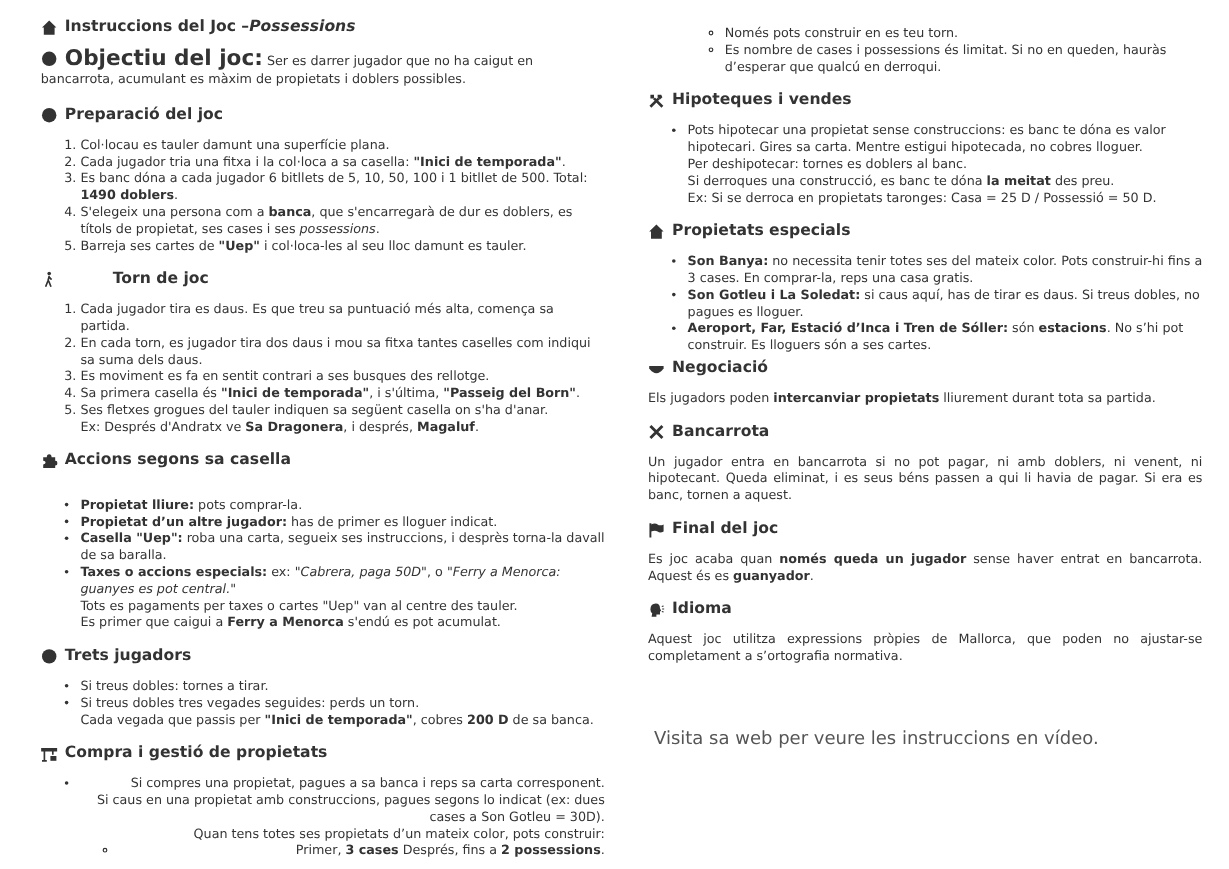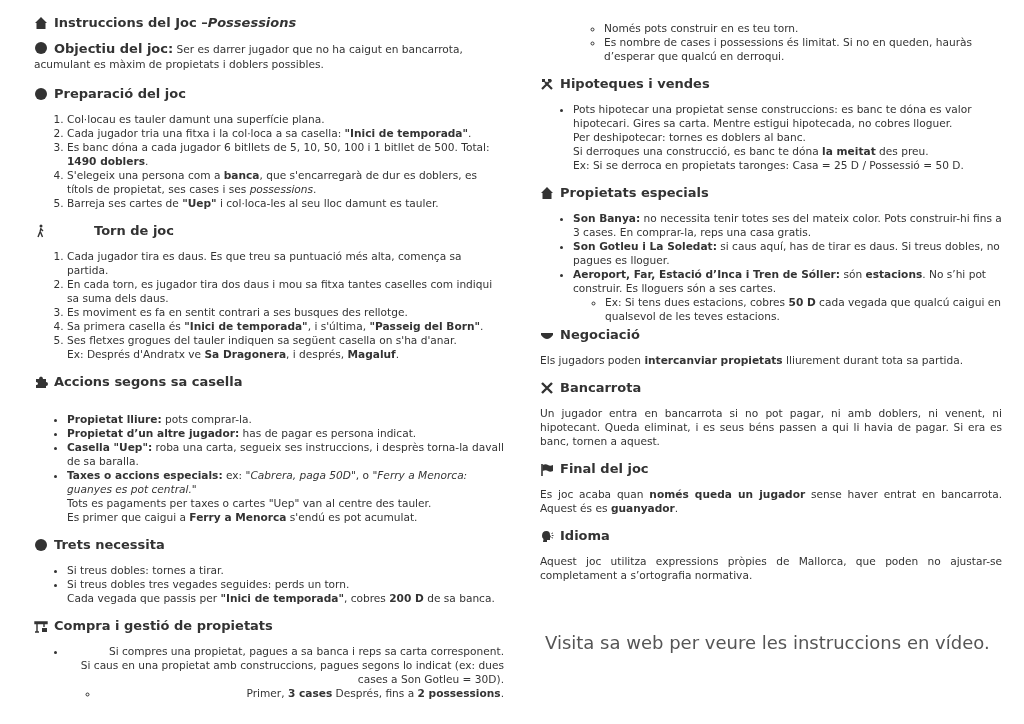--- a/index.html
+++ b/index.html
@@ -12,21 +12,21 @@
   h1 em { font-style:italic; }
   .ico { display:inline-block; width:14px; height:14px; margin-right:6px; flex:0 0 14px; }
   .ico svg { width:14px; height:14px; display:block; }
   ol, ul { margin:0; padding-left:33px; }
   ol li, ul li { margin:0; }
   ul.sub { list-style:circle; padding-left:32px; }
   p { margin:0; }
   .b { font-weight:bold; }
   .i { font-style:italic; }
   .just { text-align:justify; }
-  .video-link { font-size:18px; color:#555; line-height:22px; font-family:"DejaVu Sans", sans-serif; }
+  .video-link { font-size:15px; color:#555; line-height:22px; font-family:"DejaVu Sans", sans-serif; }
 </style>
 </head>
 <body>
 
 <div class="page">
 
   <div class="col col-left">
 
     <h1 style="margin-top:15px;">
       <span class="ico">
@@ -35,21 +35,21 @@
           </svg>
         </span>
       <span>Instruccions del Joc – </span>
         <em>Possessions</em>
     </h1>
 
     <div style="margin-top:10px;">
       <p style="line-height:15px;">
         <span class="ico" style="vertical-align:-2px;"><svg viewBox="0 0 14 14">
               <circle cx="7" cy="7" r="6" fill="#333"></circle>
-            </svg></span><span class="b" style="font-size:13px;">Objectiu del joc:</span><span> Ser es darrer jugador que no ha caigut en bancarrota, acumulant es màxim de propietats i doblers possibles.</span>
+            </svg></span><span class="b" style="font-size:18px;">Objectiu del joc:</span><span> Ser es darrer jugador que no ha caigut en bancarrota, acumulant es màxim de propietats i doblers possibles.</span>
       </p>
     </div>
 
     <h2 style="margin-top:14px;">
       <span class="ico">
           <svg viewBox="0 0 14 14">
             <circle cx="7" cy="7" r="6" fill="#333"></circle>
           </svg>
         </span>
       <span>Preparació del joc</span>
@@ -82,49 +82,49 @@
     <h2 style="margin-top:13px;">
       <span class="ico">
           <svg viewBox="0 0 14 14">
             <path d="M2 4 L5 4 Q5 1.5 7 1.5 Q9 1.5 9 4 L12 4 L12 7 Q14 7 14 9 Q14 11 12 11 L12 13 L2 13 L2 10 Q4 10 4 8.5 Q4 7 2 7 Z" fill="#333"></path>
           </svg>
         </span>
       <span>Accions segons sa casella</span>
     </h2>
     <ul style="margin-top:22px;">
       <li><span class="b">Propietat lliure:</span><span> pots comprar-la.</span></li>
-      <li><span class="b">Propietat d’un altre jugador:</span><span> has de pagar es persona indicat.</span></li>
+      <li><span class="b">Propietat d’un altre jugador:</span><span> has de primer es lloguer indicat.</span></li>
       <li><span class="b">Casella "Uep":</span><span> roba una carta, segueix ses instruccions, i desprès torna-la davall de sa baralla.</span></li>
       <li><span class="b">Taxes o accions especials:</span><span> ex: </span><span class="i">"Cabrera, paga 50D"</span><span>, o </span><span class="i">"Ferry a Menorca: guanyes es pot central."</span><br><span>Tots es pagaments per taxes o cartes "Uep" van al centre des tauler.</span><br><span>Es primer que caigui a </span><span class="b">Ferry a Menorca</span><span> s'endú es pot acumulat.</span></li>
     </ul>
 
     <h2 style="margin-top:13px;">
       <span class="ico">
           <svg viewBox="0 0 14 14">
             <circle cx="7" cy="7" r="6" fill="#333"></circle>
           </svg>
         </span>
-      <span>Trets necessita</span>
+      <span>Trets jugadors</span>
     </h2>
     <ul style="margin-top:10px;">
       <li><span>Si treus dobles: tornes a tirar.</span></li>
       <li><span>Si treus dobles tres vegades seguides: perds un torn.</span><br><span>Cada vegada que passis per </span><span class="b">"Inici de temporada"</span><span>, cobres </span><span class="b">200 D</span><span> de sa banca.</span></li>
     </ul>
 
     <h2 style="margin-top:13px;">
       <span class="ico">
           <svg viewBox="0 0 14 14">
             <path d="M1 3 L13 3 L13 4.5 L1 4.5 Z M3 4.5 L3 13 M3 13 L1 13 M3 13 L5 13 M10 4.5 L10 8" stroke="#333" stroke-width="1.4" fill="#333"></path>
             <rect x="8" y="9" width="5" height="4" fill="#333"></rect>
           </svg>
         </span>
       <span>Compra i gestió de propietats</span>
     </h2>
     <ul style="margin-top:10px;text-align:right;">
-      <li><span>Si compres una propietat, pagues a sa banca i reps sa carta corresponent.</span><br><span>Si caus en una propietat amb construccions, pagues segons lo indicat (ex: dues cases a Son Gotleu = 30D).</span><br>
+      <li><span>Si compres una propietat, pagues a sa banca i reps sa carta corresponent.</span><br><span>Si caus en una propietat amb construccions, pagues segons lo indicat (ex: dues cases a Son Gotleu = 30D).</span><br><span>Quan tens totes ses propietats d’un mateix color, pots construir:</span>
         <ul class="sub" style="">
           <li><span>Primer, </span><span class="b">3 cases</span><span> Després, fins a </span><span class="b">2 possessions</span><span>.</span></li>
         </ul>
       </li>
     </ul>
   </div>
 
   <div class="col col-right">
 
     <ul class="sub" style="margin-top:21px; padding-left:64px;">
@@ -151,23 +151,20 @@
           <svg viewBox="0 0 14 14">
             <path d="M7 1 L13 7 L11.5 7 L11.5 13 L2.5 13 L2.5 7 L1 7 Z" fill="#333"></path>
           </svg>
         </span>
       <span>Propietats especials</span>
     </h2>
     <ul style="margin-top:10px;">
       <li><span class="b">Son Banya:</span><span> no necessita tenir totes ses del mateix color. Pots construir-hi fins a 3 cases. En comprar-la, reps una casa gratis.</span></li>
       <li><span class="b">Son Gotleu i La Soledat:</span><span> si caus aquí, has de tirar es daus. Si treus dobles, no pagues es lloguer.</span></li>
       <li><span class="b">Aeroport, Far, Estació d’Inca i Tren de Sóller:</span><span> són </span><span class="b">estacions</span><span>. No s’hi pot construir. Es lloguers són a ses cartes.</span>
-        <ul class="sub">
-          <li><span>Ex: Si tens dues estacions, cobres </span><span class="b">50 D</span><span> cada vegada que qualcú caigui en qualsevol de les teves estacions.</span></li>
-        </ul>
       </li>
     </ul>
 
     <h2 style="margin-top:4px;">
       <span class="ico">
           <svg viewBox="0 0 14 14">
             <path d="M1 5 L13 5 L13 7 Q10 11 7 11 Q4 11 1 7 Z" fill="#333"></path>
           </svg>
         </span>
       <span>Negociació</span>

